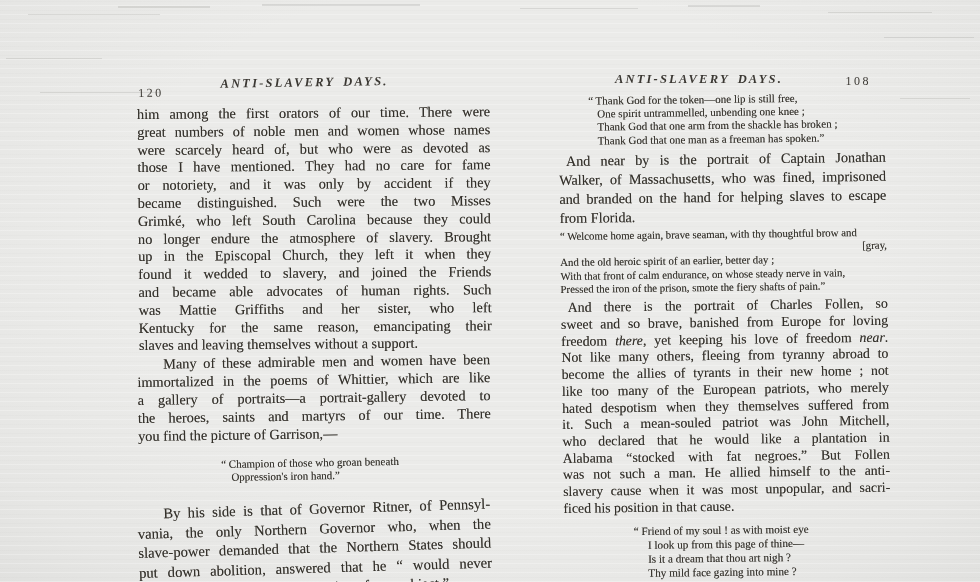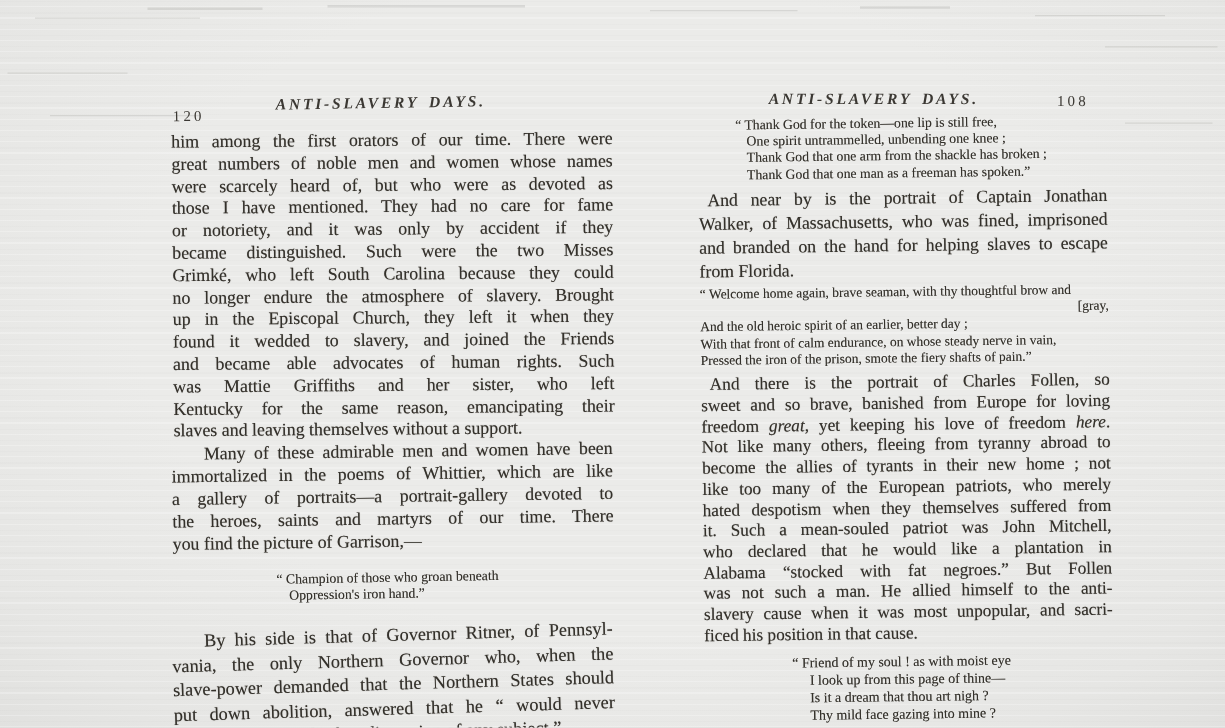--- a/index.html
+++ b/index.html
@@ -162,21 +162,21 @@
         <div class="block verse" data-name="right-verse-welcome">
           <div class="vline" data-name="verse-line">“ Welcome home again, brave seaman, with thy thoughtful brow and</div>
           <div class="vline vright" data-name="verse-line">[gray,</div>
           <div class="vline" data-name="verse-line">And the old heroic spirit of an earlier, better day ;</div>
           <div class="vline" data-name="verse-line">With that front of calm endurance, on whose steady nerve in vain,</div>
           <div class="vline" data-name="verse-line">Pressed the iron of the prison, smote the fiery shafts of pain.”</div>
         </div>
         <div class="block para" data-name="right-para-follen">
           <div class="line just" data-name="text-line">And there is the portrait of Charles Follen, so</div>
           <div class="line just" data-name="text-line">sweet and so brave, banished from Europe for loving</div>
-          <div class="line just" data-name="text-line">freedom <i>great</i>, yet keeping his love of freedom <i>here</i>.</div>
+          <div class="line just" data-name="text-line">freedom <i>there</i>, yet keeping his love of freedom <i>near</i>.</div>
           <div class="line just" data-name="text-line">Not like many others, fleeing from tyranny abroad to</div>
           <div class="line just" data-name="text-line">become the allies of  tyrants in their  new home ; not</div>
           <div class="line just" data-name="text-line">like too many of the European patriots, who merely</div>
           <div class="line just" data-name="text-line">hated despotism when they themselves suffered from</div>
           <div class="line just" data-name="text-line">it.  Such a mean-souled patriot was John Mitchell,</div>
           <div class="line just" data-name="text-line">who declared that he would like a plantation in</div>
           <div class="line just" data-name="text-line">Alabama “stocked with fat negroes.”  But Follen</div>
           <div class="line just" data-name="text-line">was not such a man.  He allied himself to the anti-</div>
           <div class="line just" data-name="text-line">slavery cause when it was most unpopular, and sacri-</div>
           <div class="line" data-name="text-line">ficed his position in that cause.</div>

